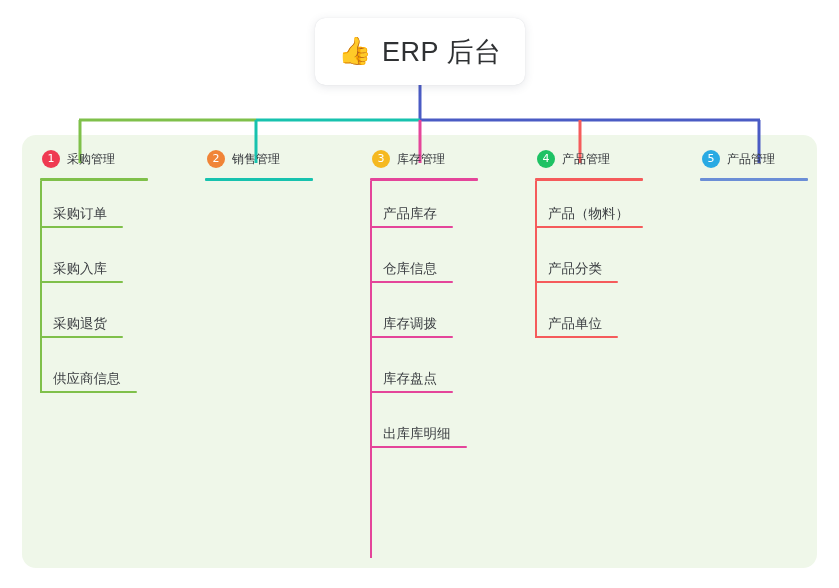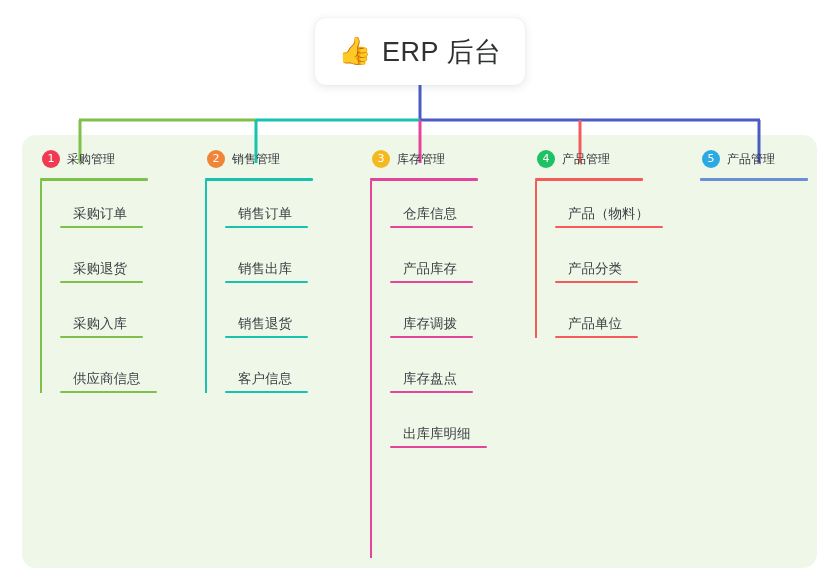--- a/index.html
+++ b/index.html
@@ -99,21 +99,20 @@
   }
   .branch-underline {
     height: 3px;
     margin-top: 6px;
     border-radius: 1px;
   }
 
   
   .children {
     position: relative;
-    padding-left: 20px;
   }
   .trunk {
     position: absolute;
     left: 0px;
     top: 0;
     width: 2px;
     background: #888;
   }
   .child {
     position: relative;
@@ -167,73 +166,54 @@
           <span class="branch-label">采购管理</span>
         </div>
         <div class="branch-underline" style="background: rgb(127, 192, 74); width: 108px;"></div>
         <div class="children">
           <div class="trunk" style="background: rgb(127, 192, 74); height: 212px;"></div>
           <div class="child">
             <span class="child-text">采购订单</span>
             <div class="child-underline" style="background: rgb(127, 192, 74); width: 83px;"></div>
           </div>
           <div class="child">
+            <span class="child-text">采购入库</span>
+            <div class="child-underline" style="background: rgb(127, 192, 74); width: 83px;"></div>
+          </div>
+          <div class="child">
             <span class="child-text">采购退货</span>
             <div class="child-underline" style="background: rgb(127, 192, 74); width: 83px;"></div>
           </div>
           <div class="child">
-            <span class="child-text">采购入库</span>
-            <div class="child-underline" style="background: rgb(127, 192, 74); width: 83px;"></div>
-          </div>
-          <div class="child">
             <span class="child-text">供应商信息</span>
             <div class="child-underline" style="background: rgb(127, 192, 74); width: 97px;"></div>
           </div>
         </div>
       </div>
       <div class="branch" style="left: 205px;">
         <div class="branch-head">
           <span class="badge" style="background: rgb(240, 132, 55);">2</span>
           <span class="branch-label">销售管理</span>
         </div>
         <div class="branch-underline" style="background: rgb(23, 194, 174); width: 108px;"></div>
-        <div class="children">
-          <div class="trunk" style="background: rgb(23, 194, 174); height: 212px;"></div>
-          <div class="child">
-            <span class="child-text">销售订单</span>
-            <div class="child-underline" style="background: rgb(23, 194, 174); width: 83px;"></div>
-          </div>
-          <div class="child">
-            <span class="child-text">销售出库</span>
-            <div class="child-underline" style="background: rgb(23, 194, 174); width: 83px;"></div>
-          </div>
-          <div class="child">
-            <span class="child-text">销售退货</span>
-            <div class="child-underline" style="background: rgb(23, 194, 174); width: 83px;"></div>
-          </div>
-          <div class="child">
-            <span class="child-text">客户信息</span>
-            <div class="child-underline" style="background: rgb(23, 194, 174); width: 83px;"></div>
-          </div>
-        </div>
       </div>
       <div class="branch" style="left: 370px;">
         <div class="branch-head">
           <span class="badge" style="background: rgb(245, 185, 32);">3</span>
           <span class="branch-label">库存管理</span>
         </div>
         <div class="branch-underline" style="background: rgb(228, 69, 154); width: 108px;"></div>
         <div class="children">
           <div class="trunk" style="background: rgb(228, 69, 154); height: 377px;"></div>
           <div class="child">
+            <span class="child-text">产品库存</span>
+            <div class="child-underline" style="background: rgb(228, 69, 154); width: 83px;"></div>
+          </div>
+          <div class="child">
             <span class="child-text">仓库信息</span>
-            <div class="child-underline" style="background: rgb(228, 69, 154); width: 83px;"></div>
-          </div>
-          <div class="child">
-            <span class="child-text">产品库存</span>
             <div class="child-underline" style="background: rgb(228, 69, 154); width: 83px;"></div>
           </div>
           <div class="child">
             <span class="child-text">库存调拨</span>
             <div class="child-underline" style="background: rgb(228, 69, 154); width: 83px;"></div>
           </div>
           <div class="child">
             <span class="child-text">库存盘点</span>
             <div class="child-underline" style="background: rgb(228, 69, 154); width: 83px;"></div>
           </div>

